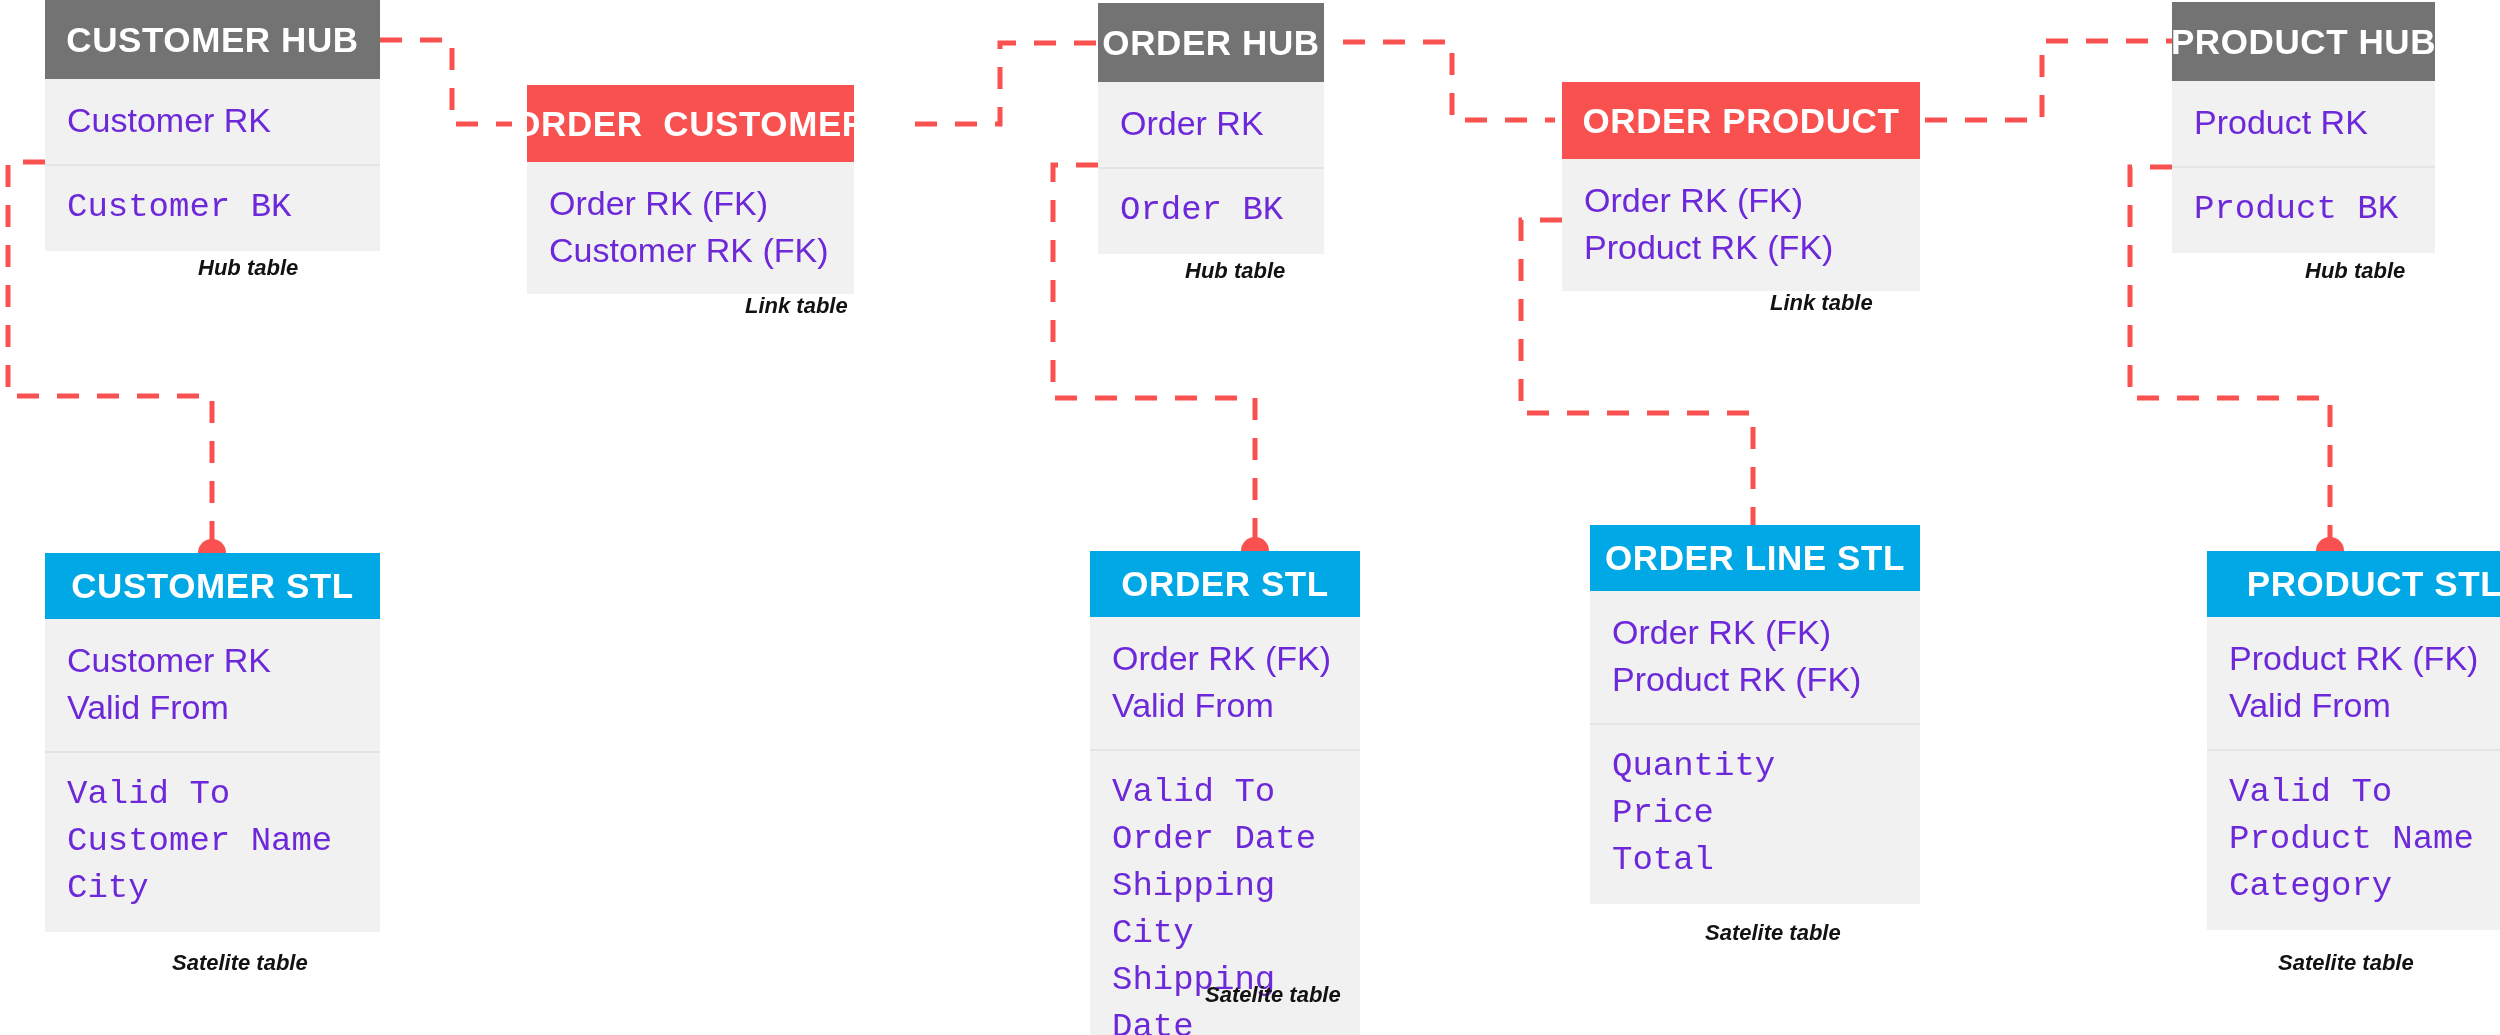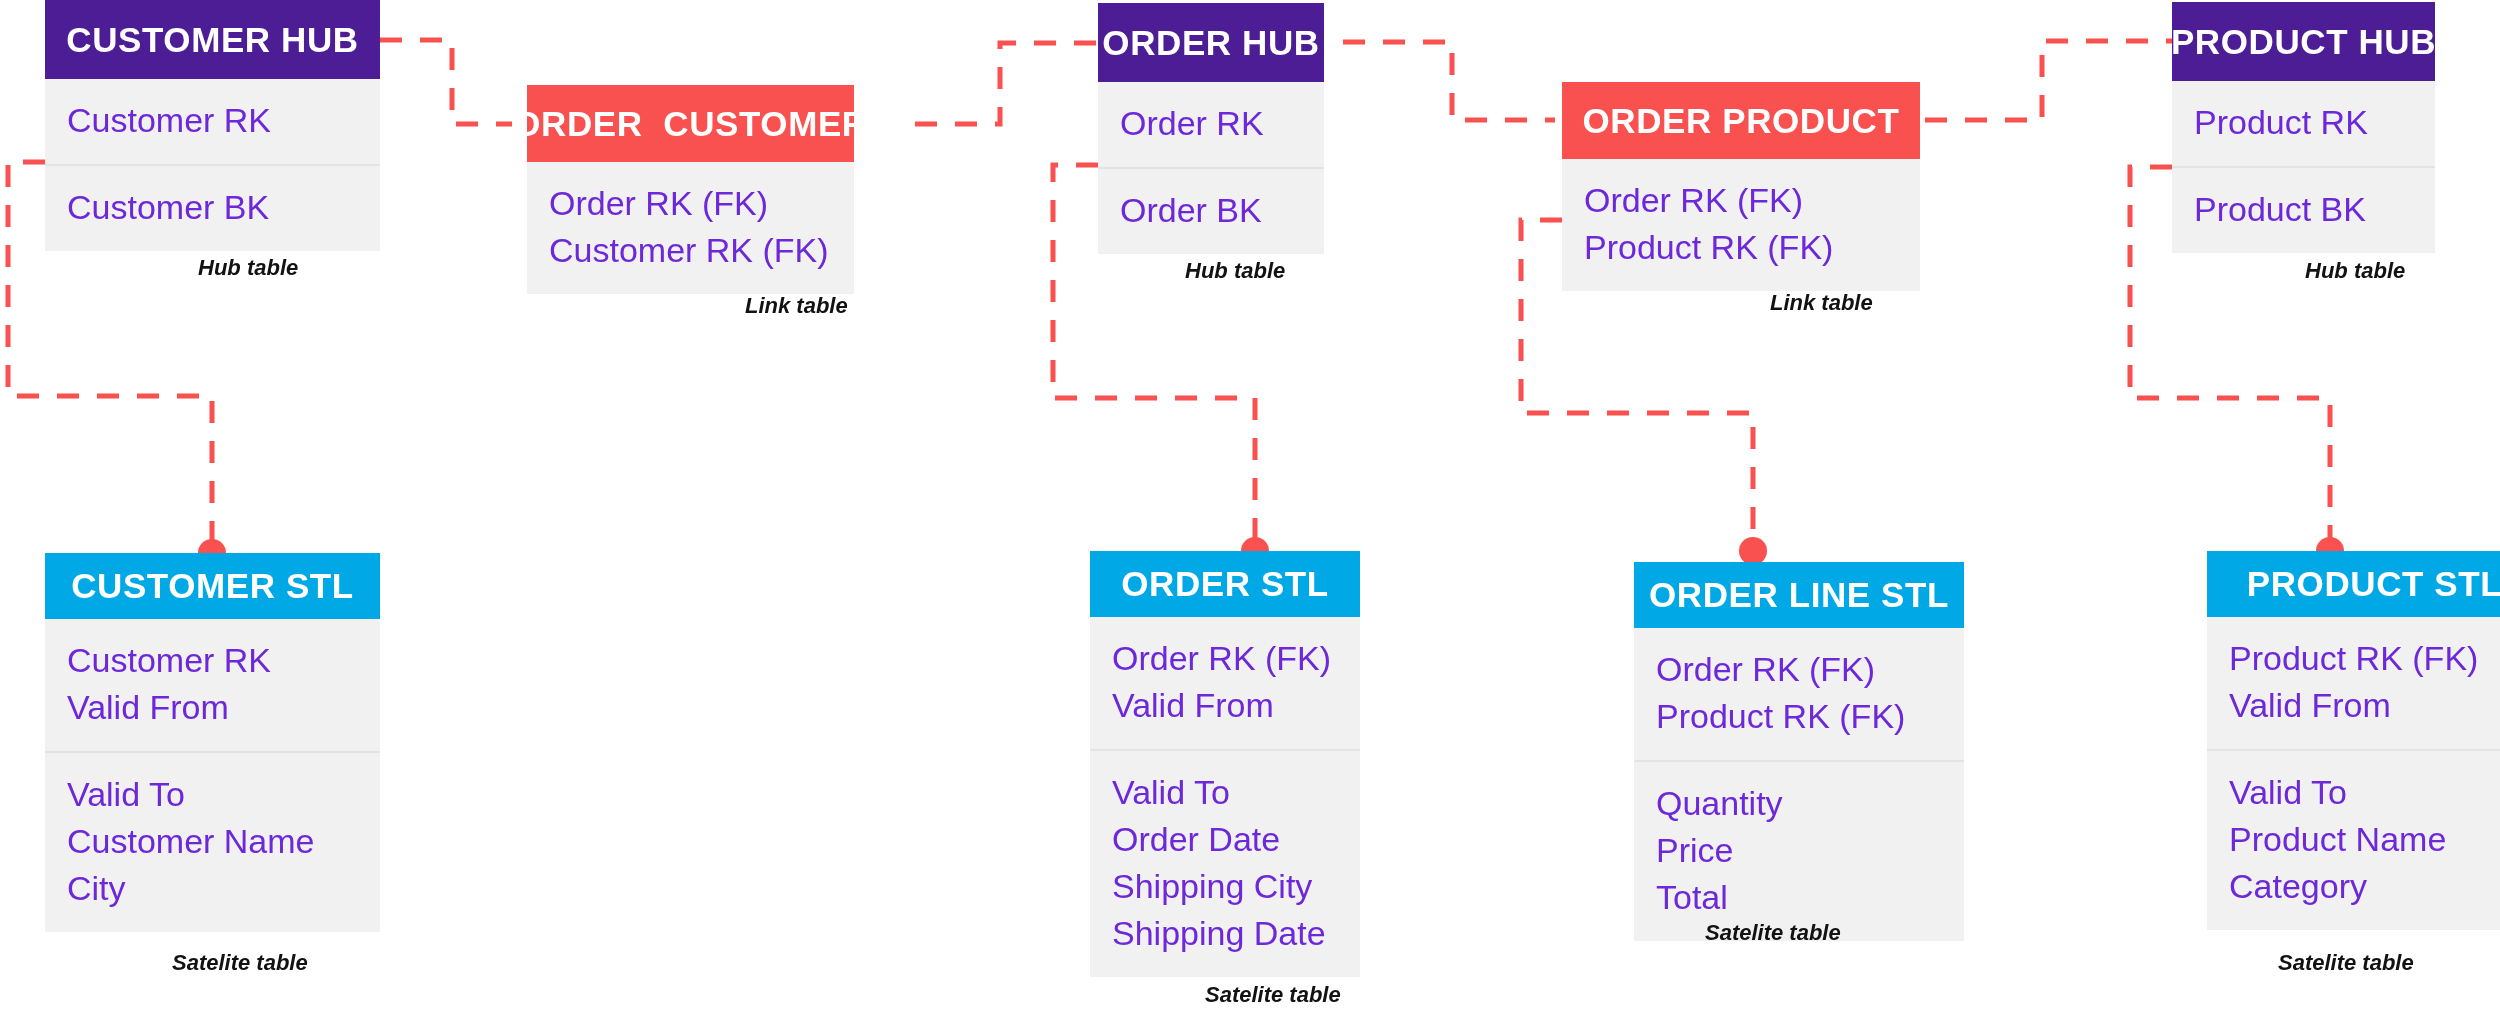--- a/index.html
+++ b/index.html
@@ -33,35 +33,36 @@
     box-sizing: border-box;
     color: #ffffff;
     font-weight: bold;
     font-size: 35px;
     letter-spacing: 0.6px;
     display: flex;
     align-items: center;
     justify-content: center;
     white-space: pre;
   }
-  .ent-header.hub   { background: #4c1d95; height: 79px; }
+  .ent-header.hub   { background: #737373; height: 79px; }
   .ent-header.link  { background: #f9514f; height: 77px; }
   .ent-header.stl   { background: #00a9e6; height: 66px; }
 
   .ent-section {
     box-sizing: border-box;
     background: #f1f1f1;
     color: #6d28d9;
     font-size: 34px;
     line-height: 47px;
     padding: 18px 22px 20px 22px;
     white-space: pre-line;
   }
   .ent-section + .ent-section {
     border-top: 2px solid #e4e4e4;
+    font-family: Liberation Mono, monospace;
   }
   .ent-caption {
     position: absolute;
     font-style: italic;
     font-weight: bold;
     font-size: 22px;
     color: #121212;
     white-space: nowrap;
   }
 
@@ -155,21 +156,21 @@
     <div class="ent-header stl">ORDER STL</div>
     <div class="ent-section">Order RK (FK)
 Valid From</div>
     <div class="ent-section">Valid To
 Order Date
 Shipping City
 Shipping Date</div>
   </div>
   <div class="ent-caption" style="left:1205px; top:982px;">Satelite table</div>
 
-  <div class="entity" style="left:1590px; top:562px; width:330px;margin-left:44px;">
+  <div class="entity" style="left:1590px; top:525px; width:330px;">
     <div class="ent-header stl">ORDER LINE STL</div>
     <div class="ent-section">Order RK (FK)
 Product RK (FK)</div>
     <div class="ent-section">Quantity
 Price
 Total</div>
   </div>
   <div class="ent-caption" style="left:1705px; top:920px;">Satelite table</div>
 
   <div class="entity" style="left:2163px; top:551px; width:335px;margin-left:44px;">

